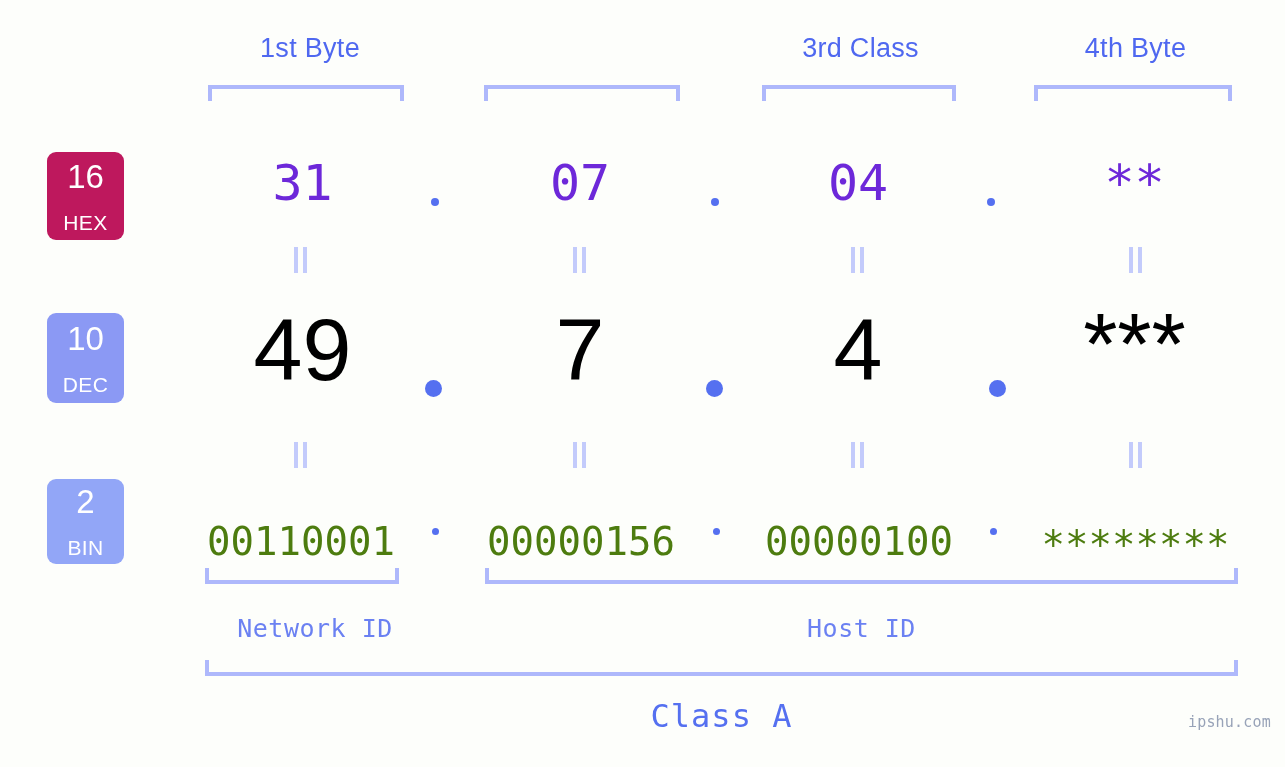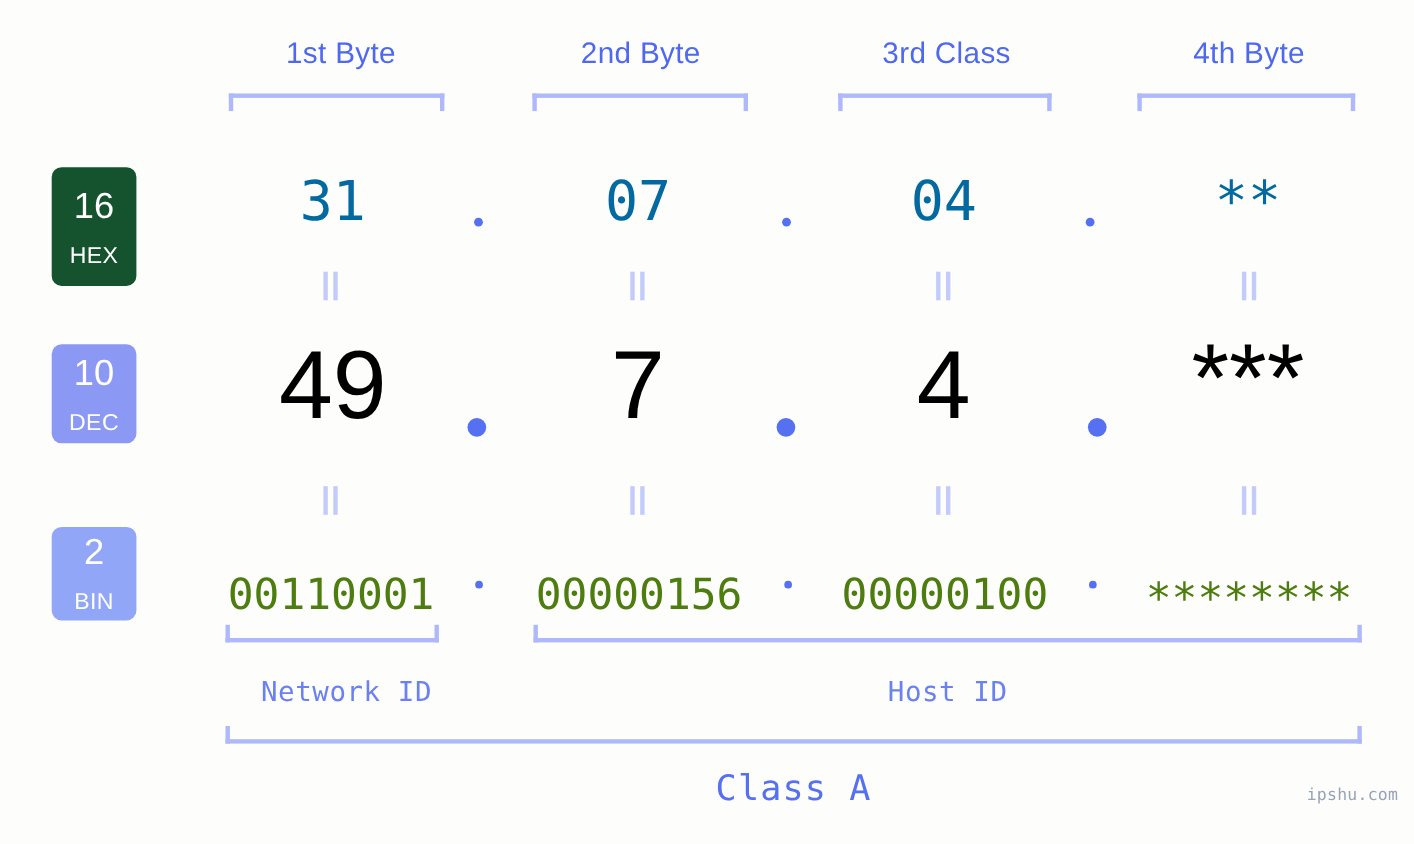--- a/index.html
+++ b/index.html
@@ -69,35 +69,35 @@
     font-size: 33px;
     letter-spacing: 0px;
     display: block;
   }
   .badge .abbr {
     font-size: 21px;
     letter-spacing: 0.4px;
     display: block;
     margin-top: 19px;
   }
-  #badge-hex { top: 152px; height: 108px; background: #14532d; }
+  #badge-hex { top: 152px; height: 88px; background: #be185d; }
   #badge-dec { top: 313px; height: 90px; background: #8b99f4; }
   #badge-bin { top: 479px; height: 85px; background: #92a6f7; }
 
   
   .val {
     position: absolute;
     text-align: center;
     white-space: nowrap;
     line-height: 1;
   }
   .hex-val {
     font-family: "DejaVu Sans Mono", monospace;
     font-size: 50px;
-    color: #0369a1;
+    color: #6d28d9;
     top: 158px;
   }
   .dec-val {
     font-family: "Liberation Sans", sans-serif;
     font-size: 88px;
     color: #000000;
     top: 306px;
   }
   .bin-val {
     font-family: "DejaVu Sans Mono", monospace;
@@ -165,21 +165,20 @@
     color: #98a3b8;
     letter-spacing: 0.2px;
   }
 </style>
 </head>
 <body>
 
 <div id="stage">
 
   <div class="byte-label" style="left:195px; width:230px;">1st Byte</div>
-  <div class="byte-label" style="left:470px; width:225px;">2nd Byte</div>
   <div class="byte-label" style="left:748px; width:225px;">3rd Class</div>
   <div class="byte-label" style="left:1023px; width:225px;">4th Byte</div>
 
   <div class="bracket bracket-down" style="left:208px; top:85px; width:196px;"></div>
   <div class="bracket bracket-down" style="left:484px; top:85px; width:196px;"></div>
   <div class="bracket bracket-down" style="left:762px; top:85px; width:194px;"></div>
   <div class="bracket bracket-down" style="left:1034px; top:85px; width:198px;"></div>
 
   <div class="badge" id="badge-hex">
     <span class="num">16</span>

